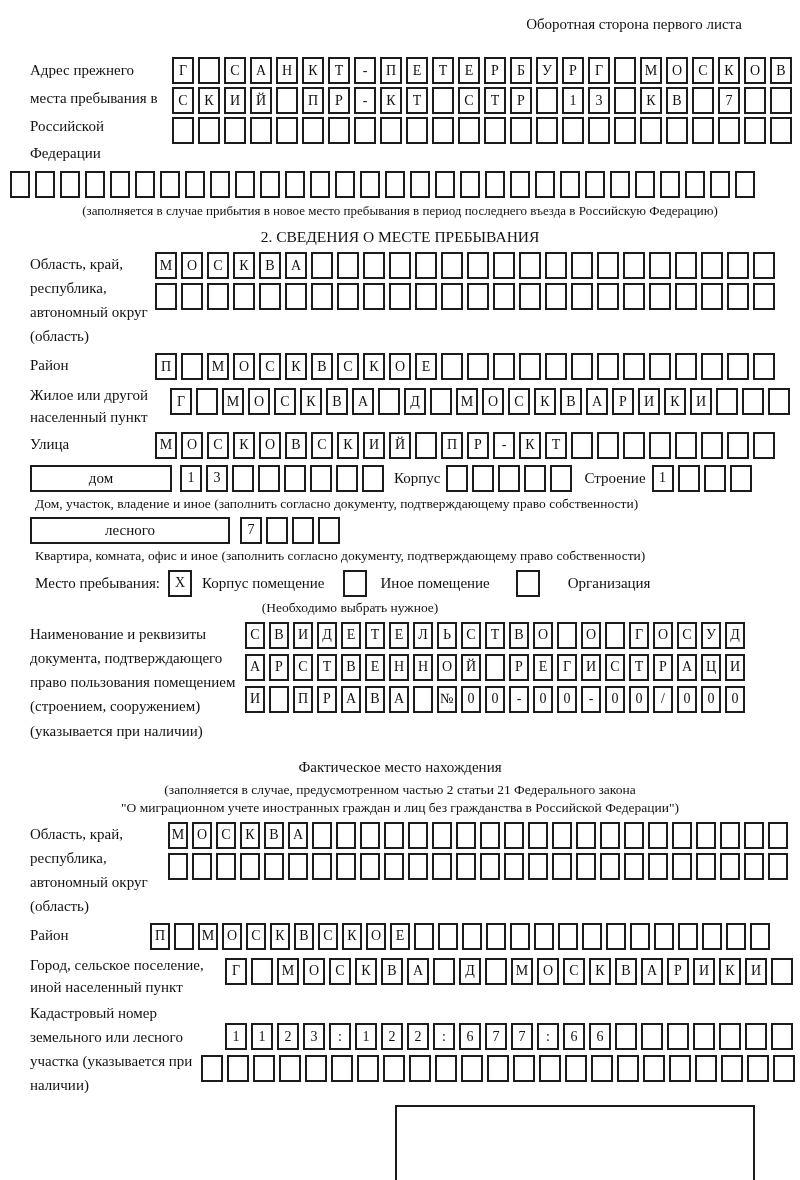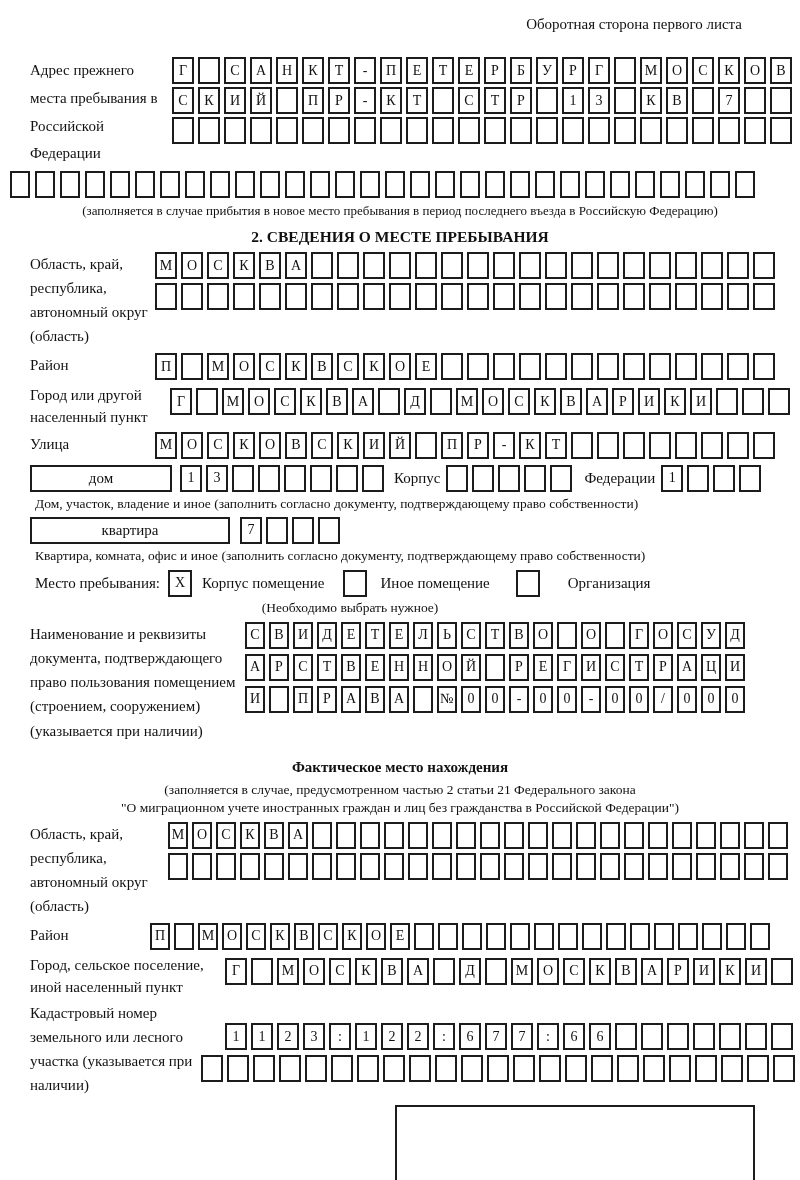--- a/index.html
+++ b/index.html
@@ -4,21 +4,21 @@
 <style>
   html,body{margin:0;padding:0;background:#fff;}
   body{
     width:800px;height:1180px;box-sizing:border-box;
     font-family:"Liberation Serif","DejaVu Serif",serif;
     color:#111;padding-top:16px;overflow:hidden;
   }
   .header-note{text-align:right;padding-right:58px;font-size:15px;}
   .centered{text-align:center;}
   .small{font-size:13px;}
-  .title{font-weight:bold;font-size:15.5px;text-align:center;}
+  .title{font-weight:normal;font-size:15.5px;text-align:center;}
   .lbl{font-size:15px;line-height:1.6;}
   .cells{display:flex;gap:4px;}
   .cells .cell{
     width:22px;height:27px;box-sizing:border-box;border:2px solid #1c1c1c;
     display:flex;align-items:center;justify-content:center;
     font-size:14px;background:#fff;flex:0 0 auto;
   }
   .cells.n30{gap:5px}.cells.n30 .cell{width:20px}
   .cells.n21{gap:4px}.cells.n21 .cell{width:20px}
   .cells.n26{gap:4px}.cells.n26 .cell{width:20px}
@@ -241,21 +241,21 @@
       <span class="cell"></span>
       <span class="cell"></span>
       <span class="cell"></span>
       <span class="cell"></span>
       <span class="cell"></span>
       <span class="cell"></span>
     </div>
 </div>
 
 <div class="frow" style="margin-top:5px;">
-  <div class="lbl" style="width:140px;margin-left:30px;line-height:1.45;">Город или другой населенный пункт</div>
+  <div class="lbl" style="width:140px;margin-left:30px;line-height:1.45;">Жилое или другой населенный пункт</div>
   <div class="cells" style="margin-top:3px;">
       <span class="cell">Г</span>
       <span class="cell"></span>
       <span class="cell">М</span>
       <span class="cell">О</span>
       <span class="cell">С</span>
       <span class="cell">К</span>
       <span class="cell">В</span>
       <span class="cell">А</span>
       <span class="cell"></span>
@@ -320,32 +320,32 @@
       <span class="cell"></span>
     </div>
   <div class="lbl" style="margin:0 6px 0 10px;">Корпус</div>
   <div class="cells">
       <span class="cell"></span>
       <span class="cell"></span>
       <span class="cell"></span>
       <span class="cell"></span>
       <span class="cell"></span>
     </div>
-  <div class="lbl" style="margin:0 6px 0 12px;">Федерации</div>
+  <div class="lbl" style="margin:0 6px 0 12px;">Строение</div>
   <div class="cells">
       <span class="cell">1</span>
       <span class="cell"></span>
       <span class="cell"></span>
       <span class="cell"></span>
     </div>
 </div>
 <div class="small" style="margin:4px 0 0 35px;font-size:13.5px;">Дом, участок, владение и иное (заполнить согласно документу, подтверждающему право собственности)</div>
 
 <div class="frow" style="margin-top:5px;margin-left:30px;align-items:center;">
-  <div class="wbox" style="width:200px;">квартира</div>
+  <div class="wbox" style="width:200px;">лесного</div>
   <div class="cells" style="margin-left:10px;">
       <span class="cell">7</span>
       <span class="cell"></span>
       <span class="cell"></span>
       <span class="cell"></span>
     </div>
 </div>
 <div class="small" style="margin:4px 0 0 35px;font-size:13.5px;">Квартира, комната, офис и иное (заполнить согласно документу, подтверждающему право собственности)</div>
 
 <div class="inline" style="margin:6px 0 0 35px;">

